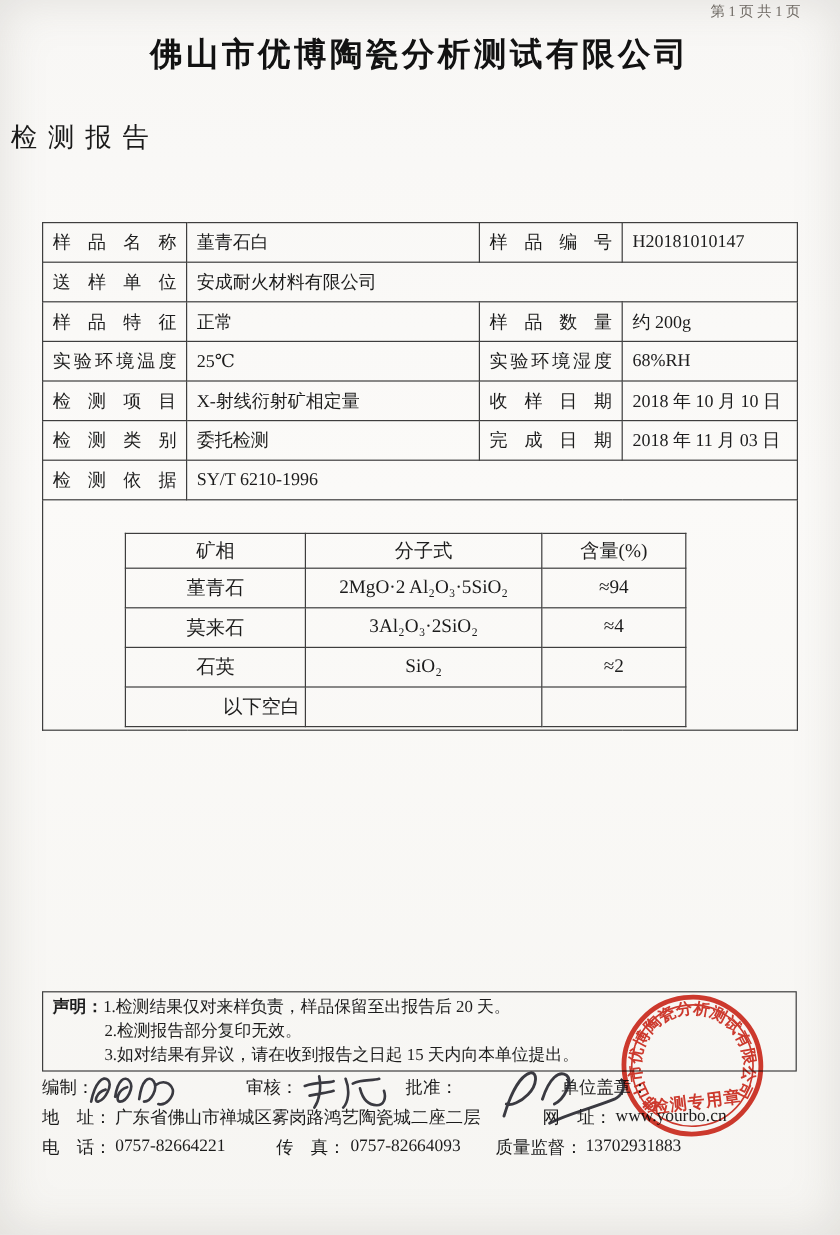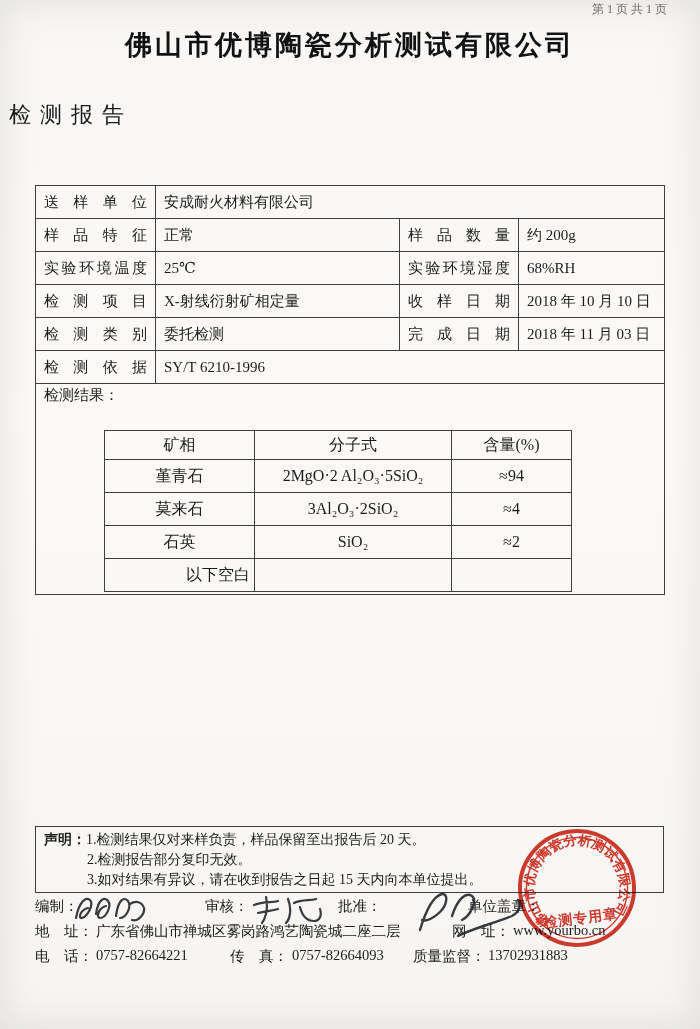--- a/index.html
+++ b/index.html
@@ -79,20 +79,26 @@
 
 
   <table class="info">
     <colgroup>
         <col style="width:120px">
         <col style="width:244px">
         <col style="width:119px">
         <col style="width:146px">
       </colgroup>
     <tbody>
+        <tr>
+      <td class="lbl">样品名称</td>
+      <td class="val">堇青石白</td>
+      <td class="lbl">样品编号</td>
+      <td class="val">H20181010147</td>
+    </tr>
     <tr>
       <td class="lbl">送样单位</td>
       <td class="val" colspan="3">安成耐火材料有限公司</td>
     </tr>
     <tr>
       <td class="lbl">样品特征</td>
       <td class="val">正常</td>
       <td class="lbl">样品数量</td>
       <td class="val">约 200g</td>
     </tr>
@@ -113,21 +119,20 @@
       <td class="val">委托检测</td>
       <td class="lbl">完成日期</td>
       <td class="val">2018 年 11 月 03 日</td>
     </tr>
     <tr>
       <td class="lbl">检测依据</td>
       <td class="val" colspan="3">SY/T 6210-1996</td>
     </tr>
     <tr class="res-row">
       <td class="res-cell" colspan="4">
-        <div class="res-label">检测结果：</div>
         <table class="res">
           <colgroup>
                 <col style="width:150px">
                 <col style="width:197px">
                 <col style="width:120px">
               </colgroup>
           <tbody>
                 <tr class="hdr">
             <th>矿相</th>
             <th>分子式</th>

